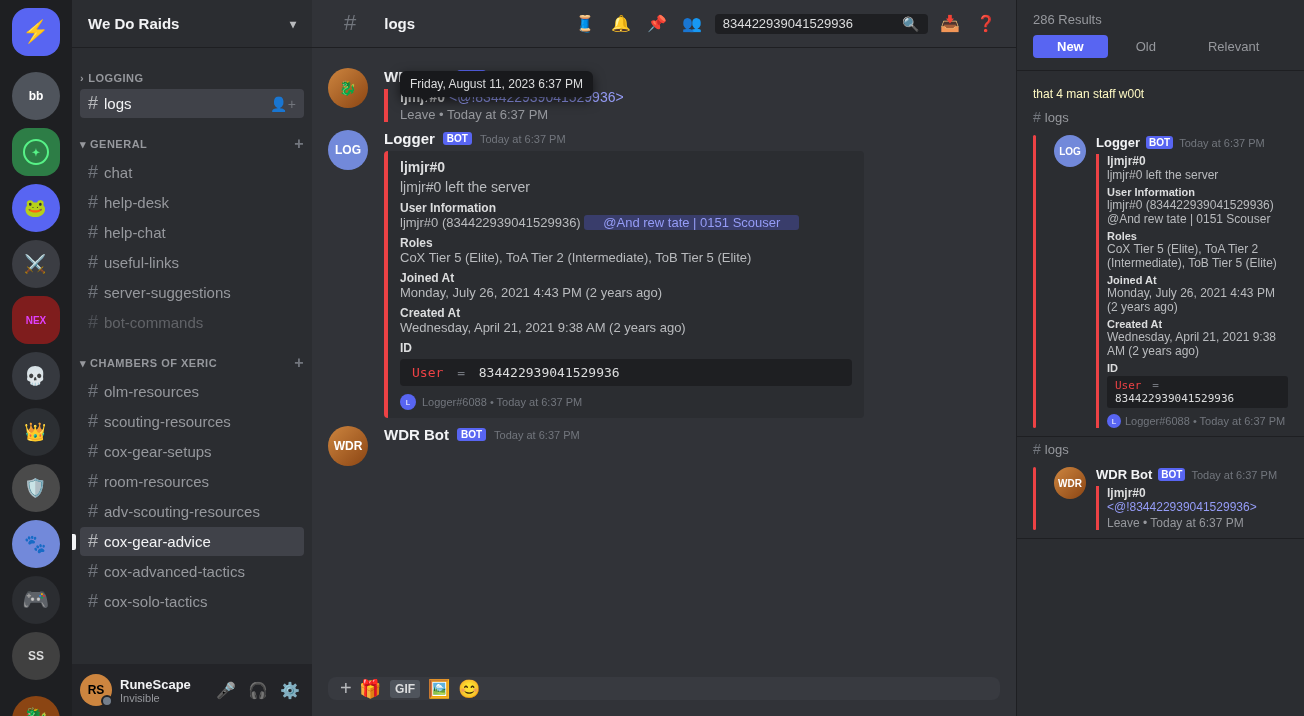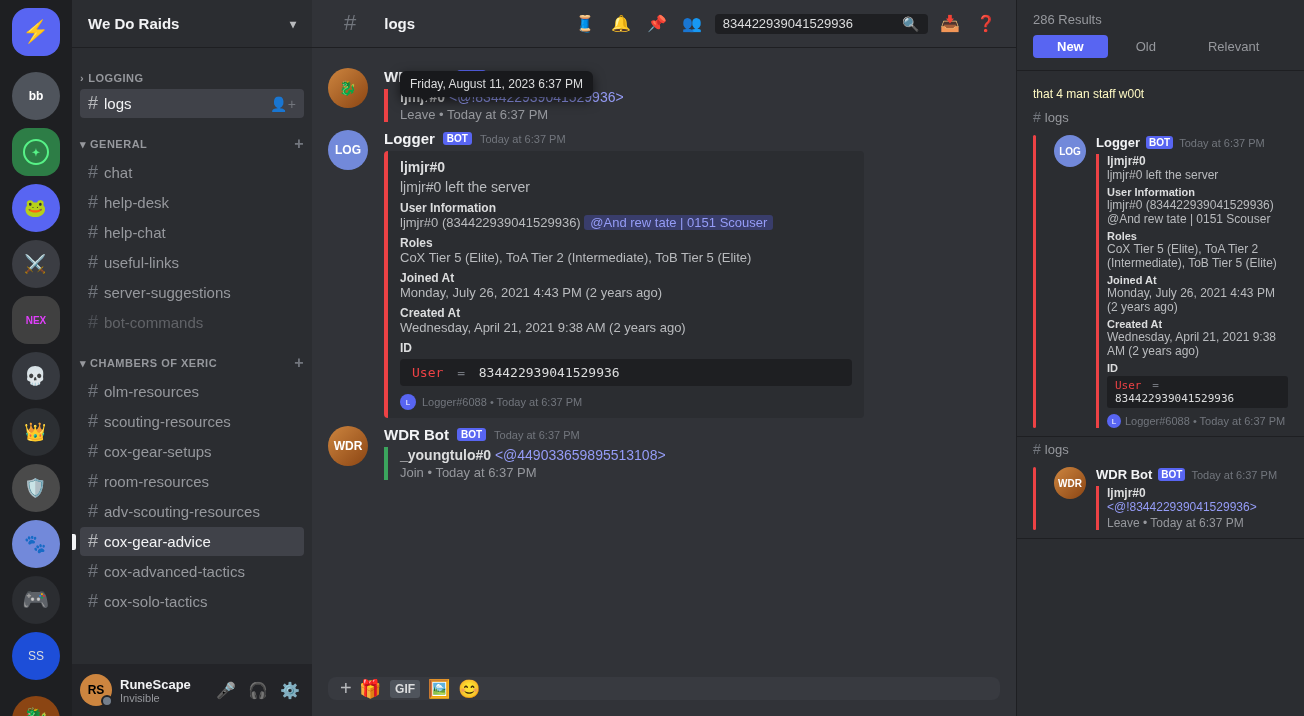--- a/index.html
+++ b/index.html
@@ -70,47 +70,47 @@
     .search-result-item { padding: 8px 16px; border-bottom: 1px solid #1e1f22; cursor: pointer; }
     .search-result-message { display: flex; gap: 10px; }
     
     
     ::-webkit-scrollbar { width: 6px; }
     ::-webkit-scrollbar-track { background: transparent; }
     ::-webkit-scrollbar-thumb { background: #1a1b1e; border-radius: 3px; }
     .logger-avatar { background: #7289da; }
     .avatar-wrapper { position: relative; width: 40px; height: 40px; flex-shrink: 0; }
 
-    .mention-highlight { background: rgba(88,101,242,0.3); color: #959cf7; padding: 0 6px; border-radius: 3px; }
+    .mention-highlight { background: rgba(88,101,242,0.3); color: #959cf7; padding: 0 19px; border-radius: 3px; }
     .wdr-bot-avatar { background: linear-gradient(135deg, #cd853f, #8b4513); }
     
     .top-result-text { padding: 8px 16px 4px; font-size: 12px; color: #fef9c3; }
   </style>
 </head>
 <body>
 
 <div class="server-list">
   <div class="server-icon discord active" title="Direct Messages">⚡</div>
   <div class="server-divider"></div>
   <div class="server-icon" style="background:#4f545c; font-size:12px; font-weight:600;">bb</div>
   <div class="server-icon" style="background:#2d7d46; font-size:11px; font-weight:600; border-radius:16px;">
       <svg width="28" height="28" viewBox="0 0 28 28">
         <circle cx="14" cy="14" r="12" fill="none" stroke="#57f287" stroke-width="2"></circle>
         <text x="14" y="18" text-anchor="middle" fill="#57f287" font-size="10" font-weight="bold">✦</text>
       </svg>
     </div>
   <div class="server-icon" style="background:#5865f2;">🐸</div>
   <div class="server-icon" style="background:#3b3d43;">⚔️</div>
-  <div class="server-icon" style="background:#404040; font-size:10px; font-weight:700; color:#e040fb; border-radius:16px;">NEX</div>
+  <div class="server-icon" style="background:#7f1d1d; font-size:10px; font-weight:700; color:#e040fb; border-radius:16px;">NEX</div>
   <div class="server-icon" style="background:#36393f;">💀</div>
   <div class="server-icon" style="background:#2c2f33;">👑</div>
   <div class="server-icon" style="background:#4a4a4a;">🛡️</div>
   <div class="server-icon" style="background:#7289da;">🐾</div>
   <div class="server-icon" style="background:#2b2d31; font-size:22px;">🎮</div>
-  <div class="server-icon" style="background:#1d4ed8; font-size:12px; font-weight:400; color:#dcddde;">SS</div>
+  <div class="server-icon" style="background:#404040; font-size:12px; font-weight:700; color:#dcddde;">SS</div>
   <div class="server-divider"></div>
   <div class="server-icon" style="background:#8b4513; font-size:22px;">🐉</div>
 </div>
 
 <div class="sidebar">
   <div class="sidebar-header">
     <span>We Do Raids</span>
     <span class="chevron">▾</span>
   </div>
   <div class="channel-list">
@@ -311,27 +311,20 @@
 
     <div class="message-group">
       <div class="avatar-wrapper">
         <div class="avatar" style="background:linear-gradient(135deg,#cd853f,#8b4513); font-size:12px; font-weight:700;">WDR</div>
       </div>
       <div class="message-content">
         <div class="message-header">
           <span class="message-author">WDR Bot</span>
           <span class="bot-tag">BOT</span>
           <span class="message-time">Today at 6:37 PM</span>
-        </div>
-        <div style="border-left: 4px solid #3ba55d; padding-left: 12px; margin-top: 4px;">
-          <div style="font-size:14px; color:#dcddde;">
-            <span style="font-weight:600;">_youngtulo#0</span>
-            <span style="color:#959cf7;"> &lt;@449033659895513108&gt;</span>
-          </div>
-          <div style="font-size:13px; color:#96989d; margin-top:2px;">Join • Today at 6:37 PM</div>
         </div>
       </div>
     </div>
 
   </div>
 
   <div class="message-input-area">
     <div class="message-input">
       <span class="plus-btn">+</span>
       <div class="message-input-icons">

